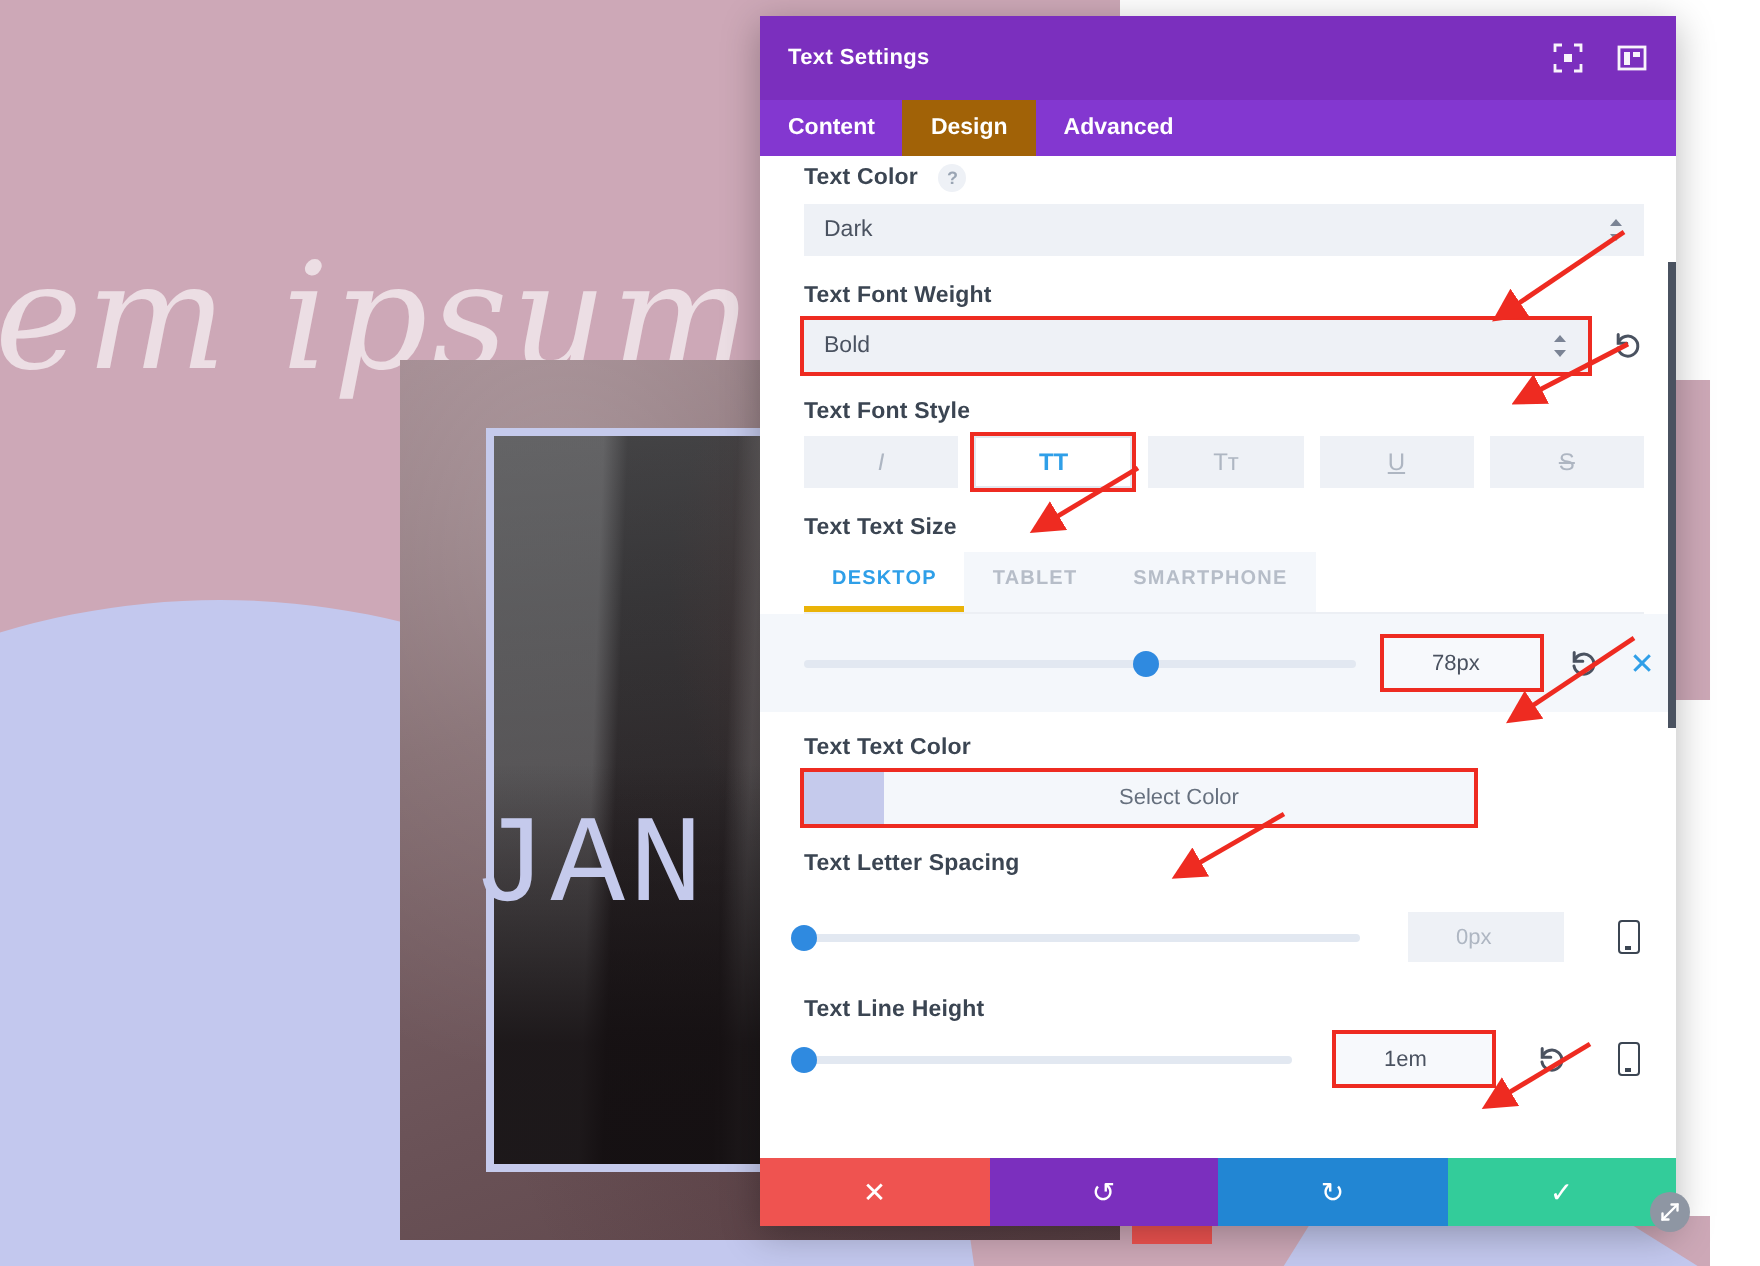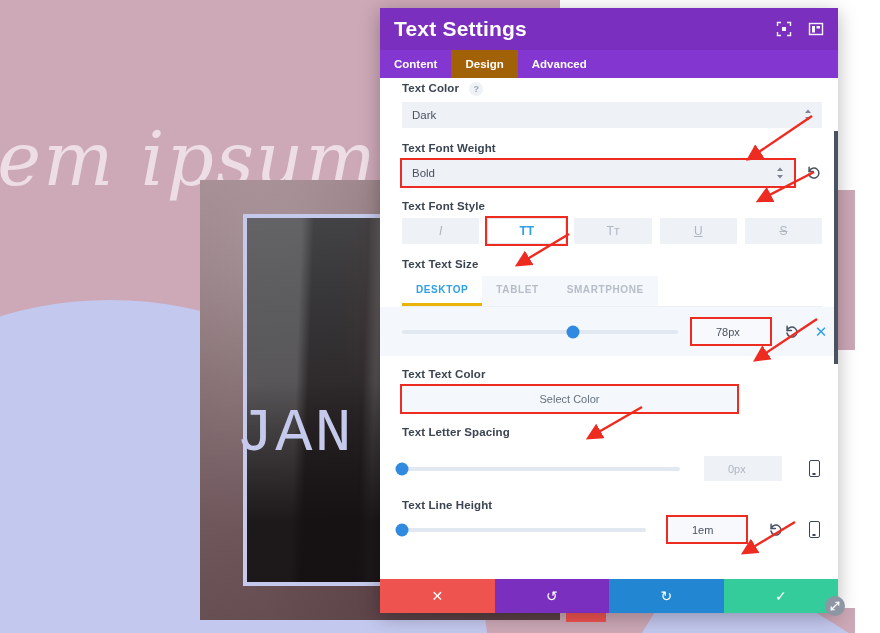--- a/index.html
+++ b/index.html
@@ -90,21 +90,21 @@
     background:#ffffff;
     box-shadow:0 4px 18px rgba(0,0,0,.28);
     display:flex; flex-direction:column;
     overflow:hidden;
   }
   .modal-header {
     height:42px; background:#7b2fbe;
     display:flex; align-items:center; padding:0 14px;
     flex:0 0 auto;
   }
-  .modal-title { color:#fff; font-size:21px; font-weight:bold; letter-spacing:.2px; flex:1; }
+  .modal-title { color:#fff; font-size:11px; font-weight:bold; letter-spacing:.2px; flex:1; }
   .hdr-icons { display:flex; gap:16px; align-items:center; }
   .hdr-icon { width:16px; height:16px; opacity:.95; cursor:pointer; }
 
   .tabs { height:28px; background:#8337d0; display:flex; align-items:stretch; flex:0 0 auto; }
   .tab {
     padding:0 14px; display:flex; align-items:center; justify-content:center;
     color:#ffffff; font-size:11.5px; font-weight:bold; cursor:pointer;
   }
   .tab.active { background:#a16207; }
 
@@ -187,21 +187,21 @@
 
   .mobile-icon {
     width:11px; height:17px; border:1.6px solid #3b4552; border-radius:2px;
     flex:0 0 auto; position:relative;
   }
   .mobile-icon::after{
     content:""; position:absolute; left:50%; bottom:1.5px; transform:translateX(-50%);
     width:3px; height:1.2px; background:#3b4552;
   }
 
-  .color-field { display:flex; height:26px; width:calc(100% - 85px);flex-direction:column; }
+  .color-field { display:flex; height:26px; width:calc(100% - 85px); }
   .swatch { width:40px; background:#c5caec; }
   .select-color {
     flex:1; background:#f4f7fb; display:flex; align-items:center; justify-content:center;
     font-size:11px; color:#66707e; cursor:pointer;
   }
 
   
   .actions { height:34px; display:flex; flex:0 0 auto; }
   .action { flex:1; display:flex; align-items:center; justify-content:center; cursor:pointer; color:#fff; font-size:14px; }
   .a-cancel { background:#ef5350; }

